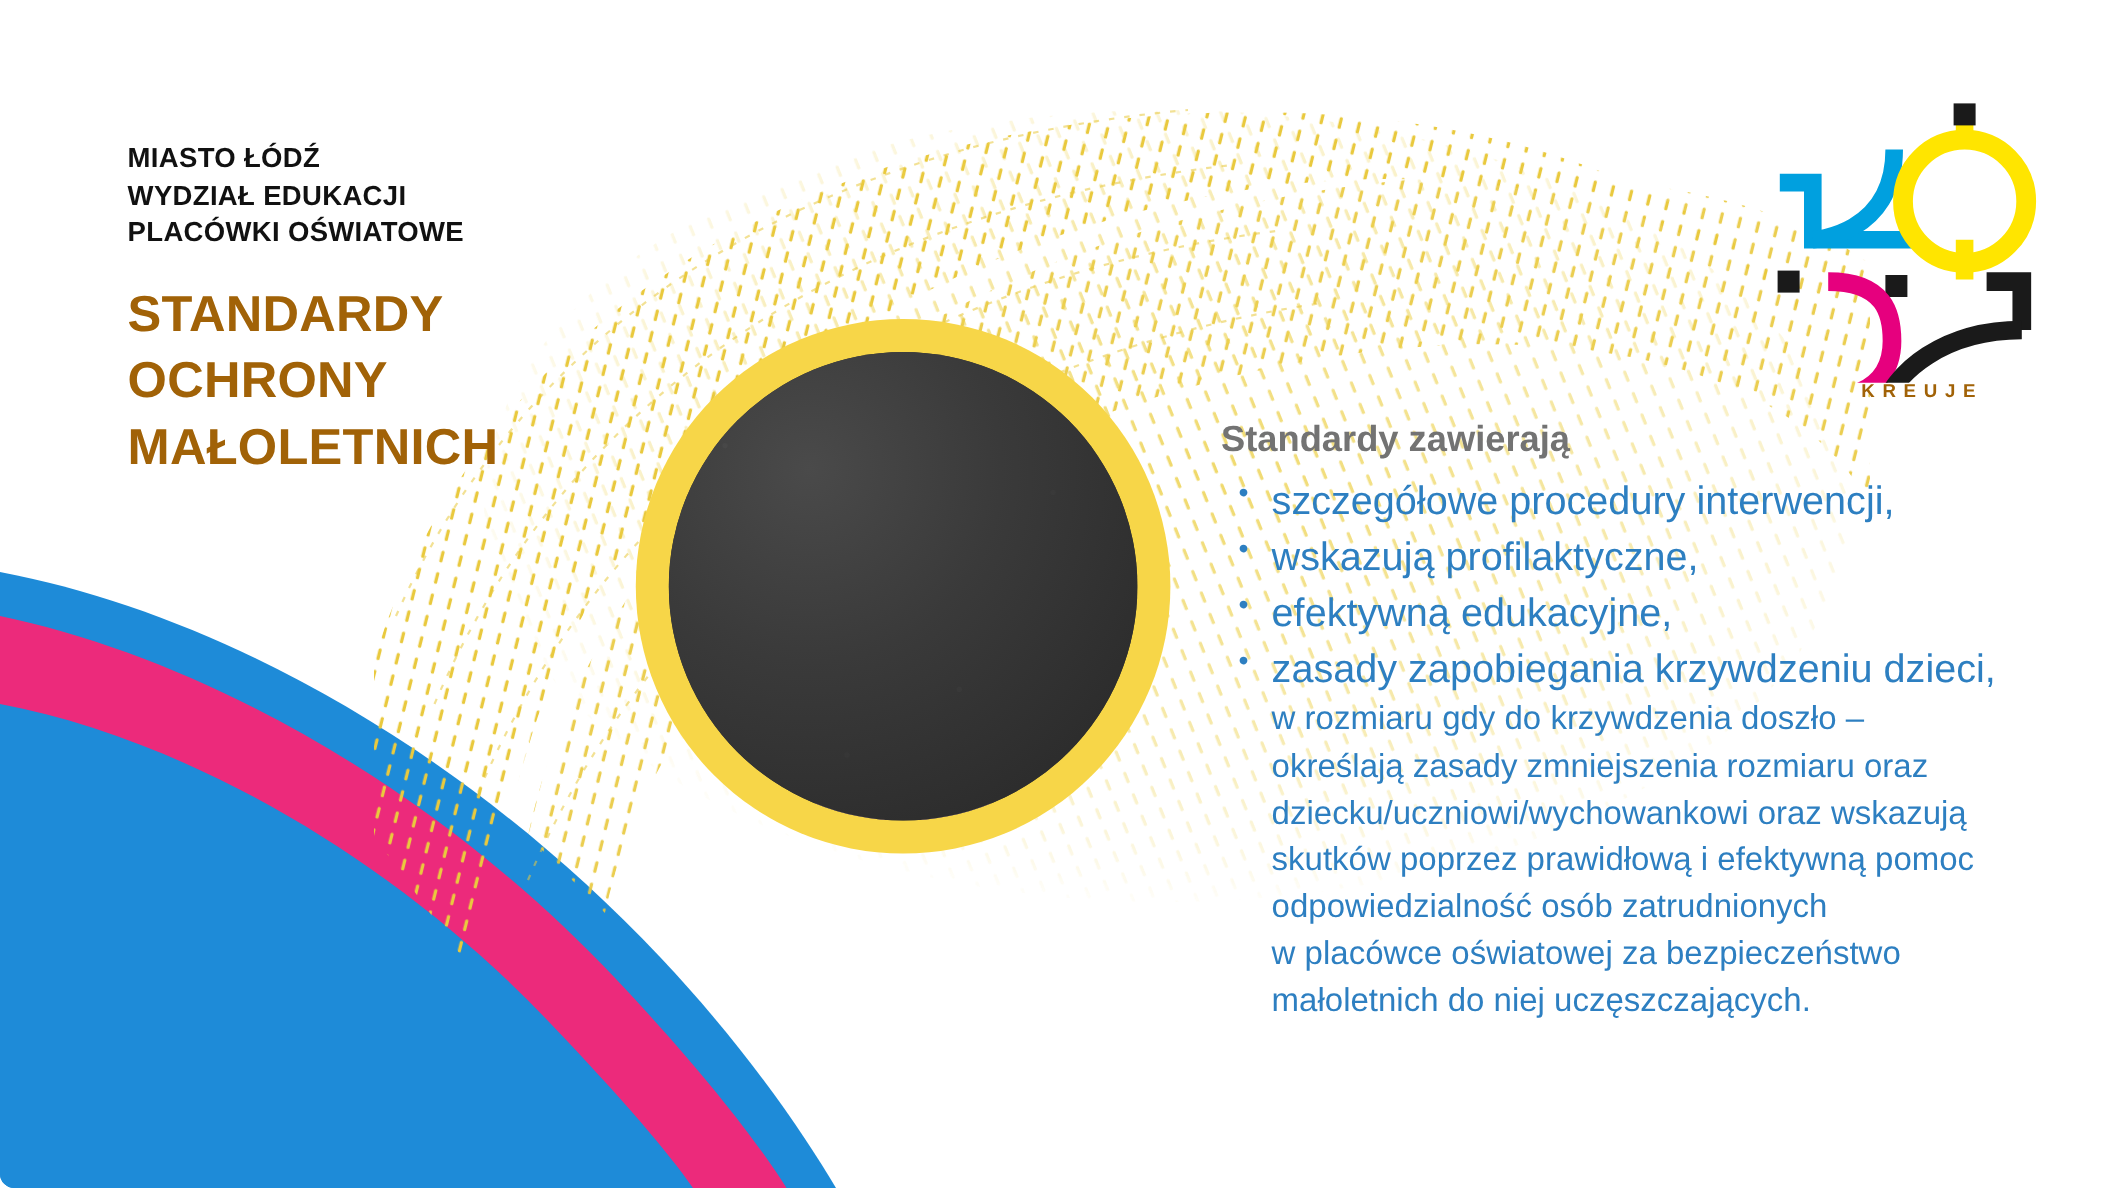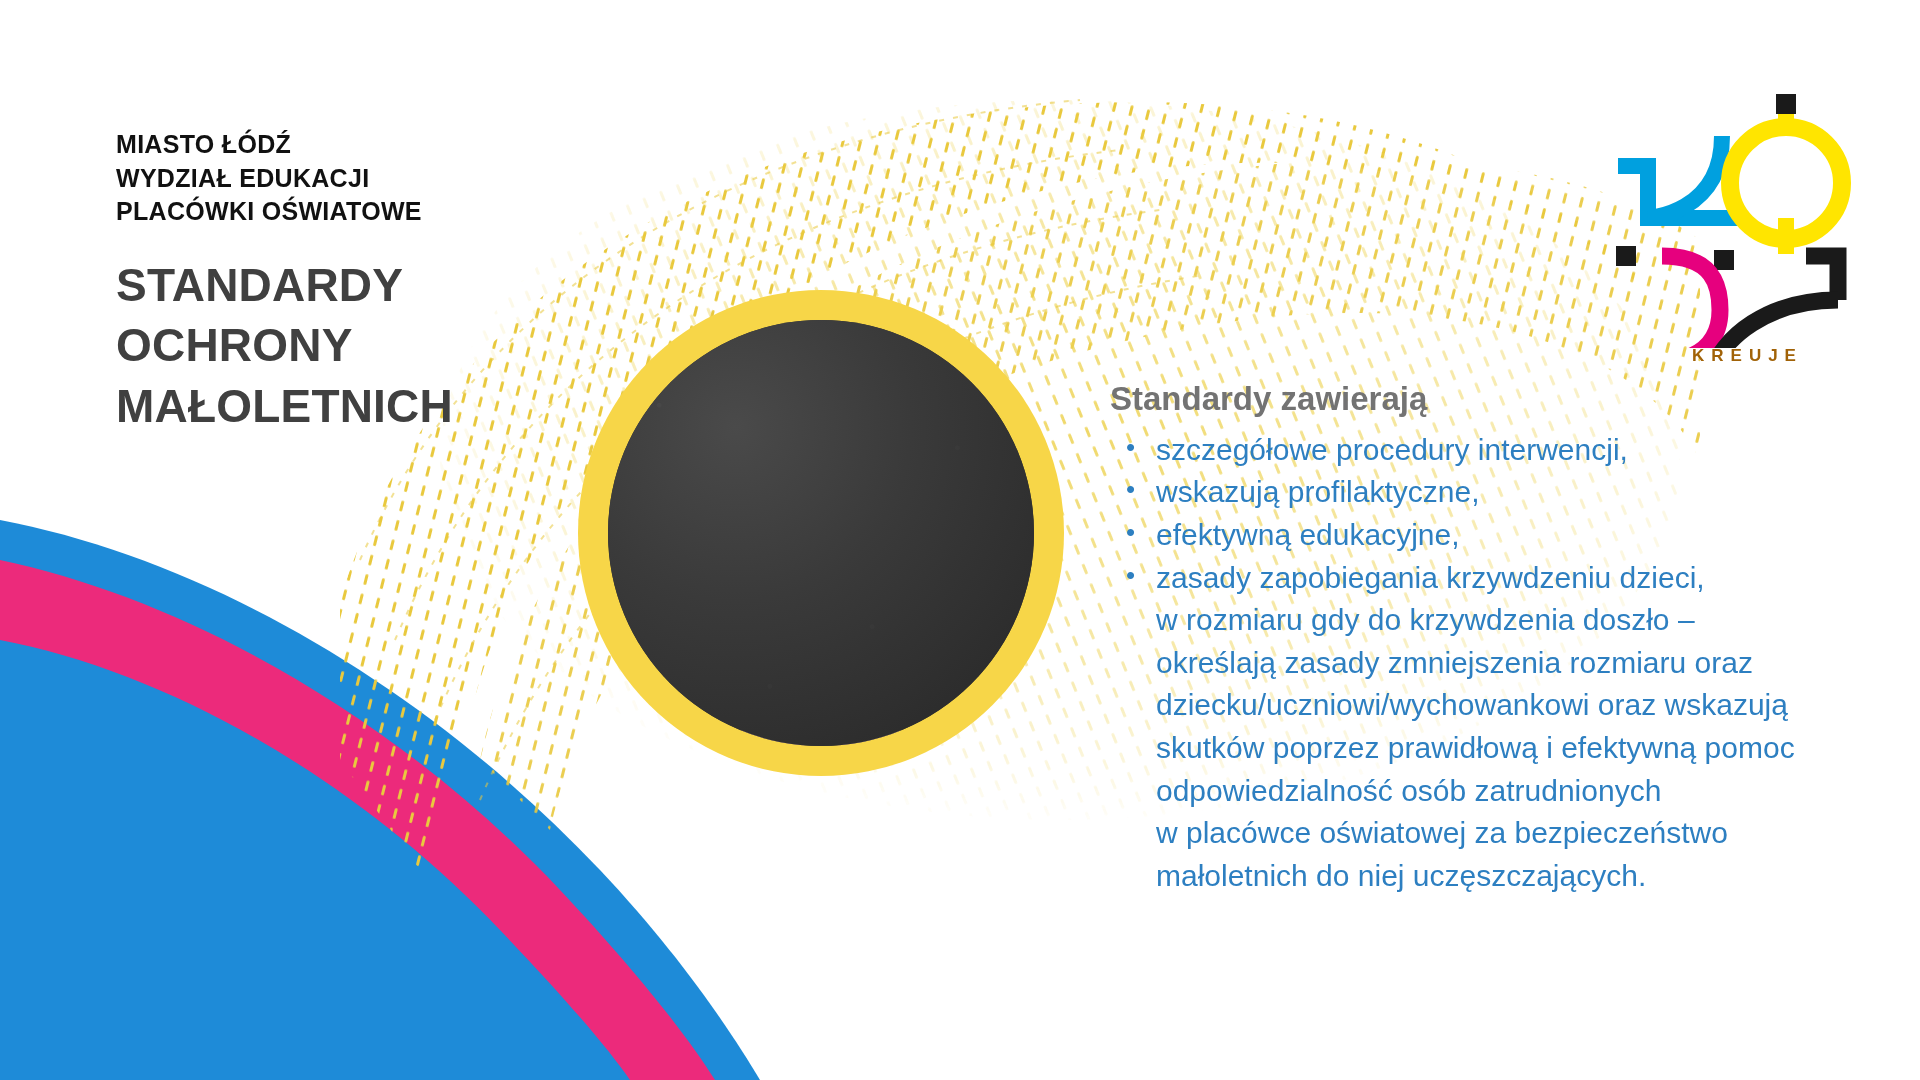--- a/index.html
+++ b/index.html
@@ -10,20 +10,21 @@
   }
   body {
     font-family: "Liberation Sans", sans-serif;
   }
   .slide {
     position: relative;
     width: 1920px;
     height: 1080px;
     background: #ffffff;
     overflow: hidden;
+    border-radius: 13px;
   }
 
   
   .swoosh-layer {
     position: absolute;
     left: 0; top: 0;
     width: 1920px; height: 1080px;
     pointer-events: none;
   }
 
@@ -49,21 +50,21 @@
     letter-spacing: 0.3px;
     line-height: 1.34;
     white-space: nowrap;
   }
   .main-title {
     margin-top: 26px;
   }
   .main-title .t-line {
     font-size: 46px;
     font-weight: bold;
-    color: #404040;
+    color: #a16207;
     line-height: 1.32;
     letter-spacing: 0.2px;
     white-space: nowrap;
   }
 
   
   .photo-ring {
     position: absolute;
     left: 578px;
     top: 290px;
@@ -113,21 +114,21 @@
     line-height: 1.3;
   }
   ul.bullets {
     list-style: none;
     margin: 0;
     padding: 0;
   }
   ul.bullets > li {
     position: relative;
     padding-left: 46px;
-    font-size: 30px;
+    font-size: 36px;
     color: #2d7fc1;
     line-height: 1.42;
   }
   ul.bullets > li::before {
     content: "\2022";
     position: absolute;
     left: 16px;
     top: 0;
     font-size: 26px;
     color: #2d7fc1;

